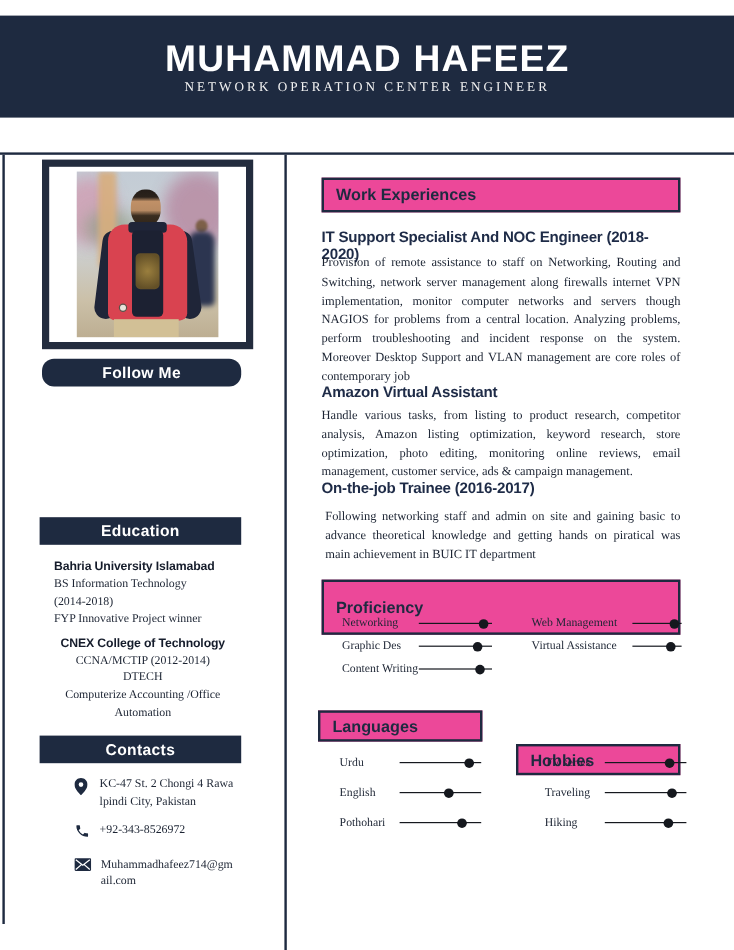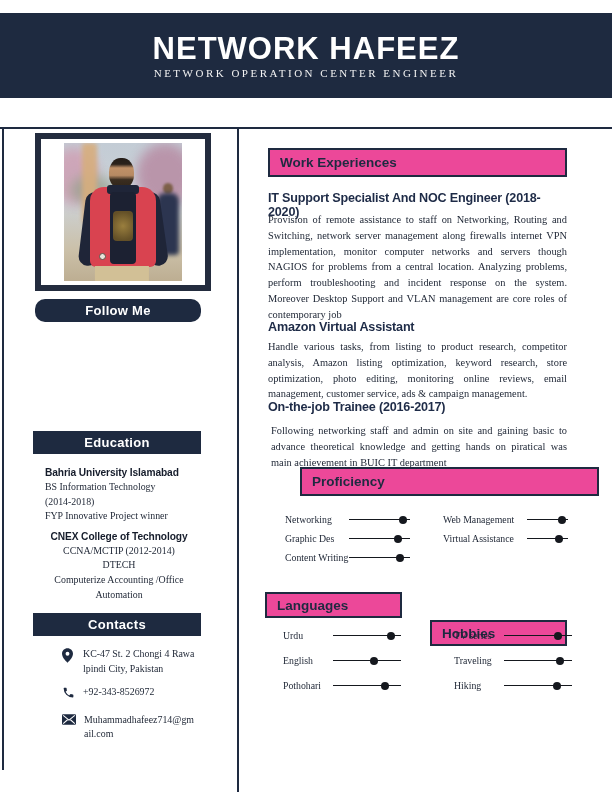--- a/index.html
+++ b/index.html
@@ -74,21 +74,21 @@
   .contacts{position:absolute;left:62px;top:647px;width:134px;}
   .contact-item{display:flex;gap:8px;margin-bottom:9px;font-size:9.9px;line-height:14.5px;
                 color:#1c2433;word-break:break-all;}
   .contact-item .cicon{flex:0 0 13px;padding-top:1px;}
 
   
   .box-heading{position:absolute;border:2px solid #1e2a40;color:#1e2a40;background:#ec4899;
                font-family:"Liberation Sans",sans-serif;font-weight:bold;font-size:13.5px;
                display:flex;align-items:center;padding-left:10px;box-sizing:border-box;}
   .bh-work{left:268px;top:148px;width:299px;height:29px;}
-  .bh-prof{left:268px;top:467px;width:299px;height:29px;margin-left:32px;}
+  .bh-prof{left:268px;top:483px;width:299px;height:46px;}
   .bh-lang{left:265px;top:592px;width:137px;height:26px;}
   .bh-hobby{left:430px;top:620px;width:137px;height:26px;}
 
   .job-title{position:absolute;left:268px;width:300px;
              font-family:Liberation Sans, sans-serif;font-weight:bold;font-size:12.6px;
              color:#1e2b47;letter-spacing:-.2px;}
   .jt-1{top:191px;}
   .jt-2{top:320px;}
   .jt-3{top:400px;}
   .job-desc{position:absolute;left:268px;width:299px;font-size:10.4px;line-height:15.8px;
@@ -111,21 +111,21 @@
   .ml-hobby{left:437px;top:630px;}
   .mini-list .skill-row{margin-bottom:14px;}
   .mini-list .skill-label{flex:0 0 50px;}
 </style>
 </head>
 <body>
 
 <div class="page">
 
   <div class="topband">
-    <div class="name">NETWORK HAFEEZ</div>
+    <div class="name">MUHAMMAD HAFEEZ</div>
     <div class="subtitle">NETWORK OPERATION CENTER ENGINEER</div>
   </div>
   <div class="hrule"></div>
   <div class="left-border"></div>
   <div class="col-divider"></div>
 
   <div class="photo-frame">
     <div class="photo">
       <div class="blob ph-tree-l"></div>
       <div class="blob ph-tree-r"></div>

